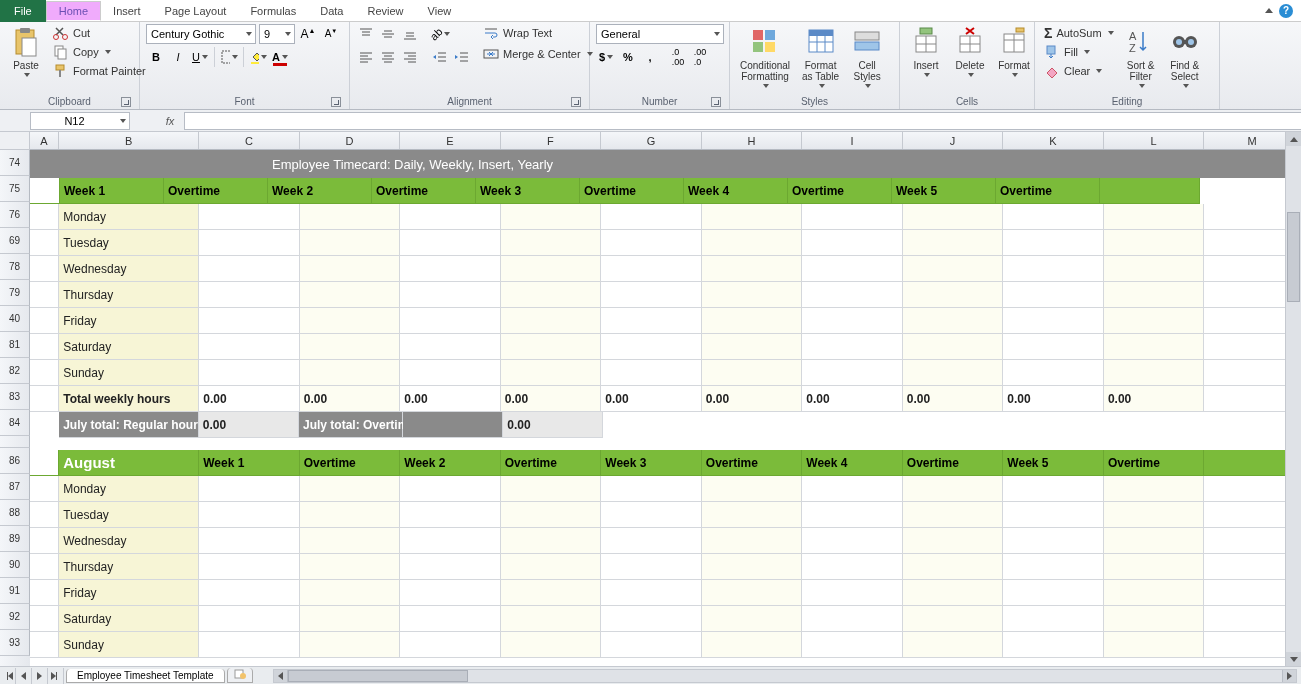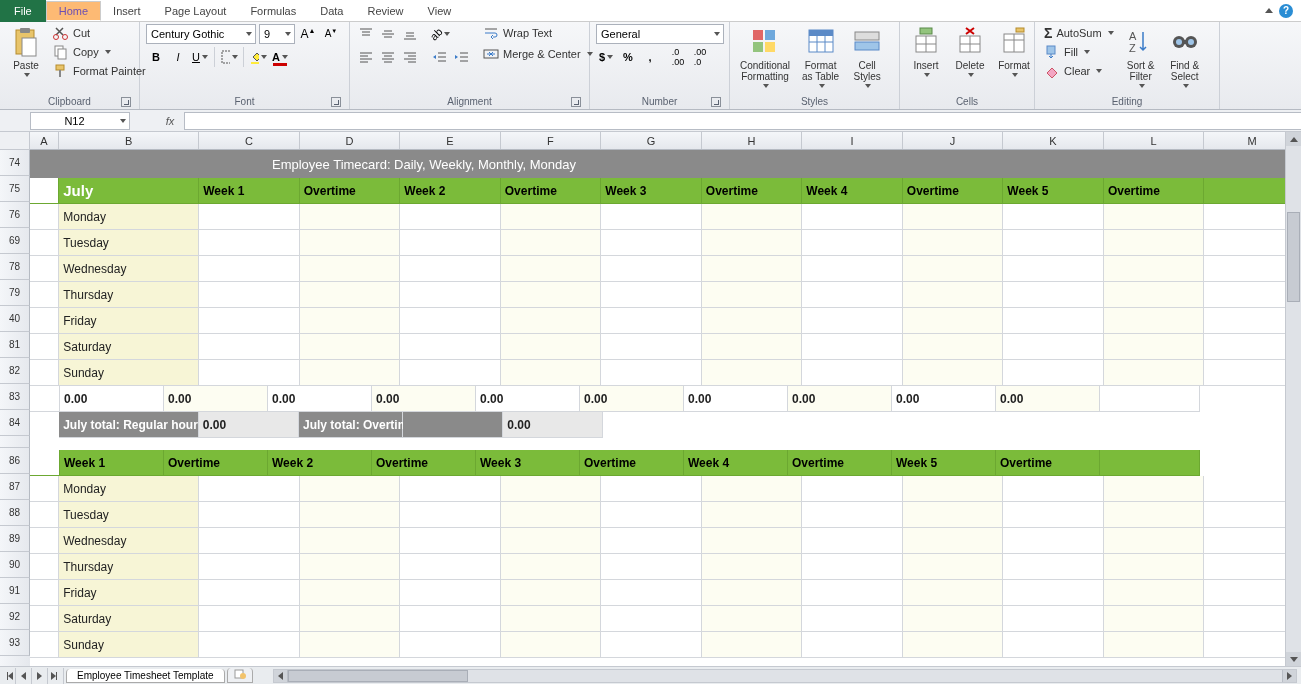--- a/index.html
+++ b/index.html
@@ -2,21 +2,21 @@
 <html><head>
 <meta charset="utf-8">
 <style>
 * { box-sizing: border-box; margin: 0; padding: 0; }
 body { font-family: "Segoe UI", Tahoma, sans-serif; font-size: 11px; background: #fff; overflow: hidden; width: 1301px; height: 684px; position: relative; }
 
 
 .ribbon-tabs { display: flex; align-items: center; height: 22px; background: #fff; border-bottom: 1px solid #ccc; }
 .file-tab { background: #217346; color: #fff; padding: 3px 14px; height: 22px; display: flex; align-items: center; font-size: 11px; }
 .tab { padding: 3px 12px; color: #444; cursor: pointer; font-size: 11px; }
-.tab.active { background: #fdba74; border: 1px solid #ccc; border-bottom: 1px solid #fff; margin-bottom: -1px; color: #6b4fb3; }
+.tab.active { background: #f0abfc; border: 1px solid #ccc; border-bottom: 1px solid #fff; margin-bottom: -1px; color: #6b4fb3; }
 .ribbon-help { margin-left: auto; display: flex; gap: 6px; padding-right: 8px; align-items: center; }
 .help-icon { width: 14px; height: 14px; border-radius: 50%; background: #2a8dd4; color: #fff; display: flex; align-items: center; justify-content: center; font-size: 10px; font-weight: bold; }
 .caret-up { width: 0; height: 0; border-left: 4px solid transparent; border-right: 4px solid transparent; border-bottom: 5px solid #555; }
 
 
 .ribbon { display: flex; height: 88px; background: linear-gradient(#f6f7f9,#e8eaee); border-bottom: 1px solid #b5bac2; }
 .group { border-right: 1px solid #ccd0d7; padding: 2px 6px 0 6px; display: flex; flex-direction: column; justify-content: space-between; position: relative; }
 .group-body { display: flex; gap: 4px; align-items: flex-start; flex: 1; }
 .group-label { text-align: center; color: #5a6270; font-size: 10px; padding: 1px 0 2px; position: relative; }
 .dlg-launcher { position: absolute; right: 2px; bottom: 2px; width: 10px; height: 10px; border: 1px solid #8a9099; display: flex; align-items: center; justify-content: center; }
@@ -513,34 +513,33 @@
       <div class="rh">91</div>
       <div class="rh">92</div>
       <div class="rh">93</div>
     </div>
   <div class="cells" id="cells">
       <div class="crow title-row" style="height: 28px;">
         <div class="cell title-cell" style="width: 30px; border-right: none; border-bottom: none;"></div>
         <div class="cell title-cell" style="width: 104px; border-right: none; border-bottom: none;"></div>
         <div class="cell title-cell" style="width: 104px; border-right: none; border-bottom: none;"></div>
         <div class="cell title-cell" style="width: 104px; border-right: none; border-bottom: none; overflow: visible;">
-          <span class="title-sub">Employee Timecard: Daily, Weekly, Monthly, Monday</span>
+          <span class="title-sub">Employee Timecard: Daily, Weekly, Insert, Yearly</span>
         </div>
         <div class="cell title-cell" style="width: 104px; border-right: none; border-bottom: none;"></div>
         <div class="cell title-cell" style="width: 104px; border-right: none; border-bottom: none;"></div>
         <div class="cell title-cell" style="width: 104px; border-right: none; border-bottom: none;"></div>
         <div class="cell title-cell" style="width: 104px; border-right: none; border-bottom: none;"></div>
         <div class="cell title-cell" style="width: 104px; border-right: none; border-bottom: none;"></div>
         <div class="cell title-cell" style="width: 104px; border-right: none; border-bottom: none;"></div>
         <div class="cell title-cell" style="width: 104px; border-right: none; border-bottom: none;"></div>
         <div class="cell title-cell" style="width: 100px; border-right: none; border-bottom: none;"></div>
       </div>
       <div class="crow hdr-row">
         <div class="cell" style="width: 30px; background: rgb(255, 255, 255);"></div>
-        <div class="cell month" style="width: 145px;">July</div>
         <div class="cell" style="width: 104px;">Week 1</div>
         <div class="cell" style="width: 104px;">Overtime</div>
         <div class="cell" style="width: 104px;">Week 2</div>
         <div class="cell" style="width: 104px;">Overtime</div>
         <div class="cell" style="width: 104px;">Week 3</div>
         <div class="cell" style="width: 104px;">Overtime</div>
         <div class="cell" style="width: 104px;">Week 4</div>
         <div class="cell" style="width: 104px;">Overtime</div>
         <div class="cell" style="width: 104px;">Week 5</div>
         <div class="cell" style="width: 104px;">Overtime</div>
@@ -646,20 +645,21 @@
         <div class="cell" style="width: 104px;"></div>
         <div class="cell altcell" style="width: 104px;"></div>
         <div class="cell" style="width: 104px;"></div>
         <div class="cell altcell" style="width: 104px;"></div>
         <div class="cell" style="width: 104px;"></div>
         <div class="cell altcell" style="width: 104px;"></div>
         <div class="cell" style="width: 100px;"></div>
       </div>
       <div class="crow total-row">
         <div class="cell" style="width: 30px; background: rgb(255, 255, 255);"></div>
+        <div class="cell daycell" style="width: 145px;">Total weekly hours</div>
         <div class="cell" style="width: 104px;">0.00</div>
         <div class="cell altcell" style="width: 104px;">0.00</div>
         <div class="cell" style="width: 104px;">0.00</div>
         <div class="cell altcell" style="width: 104px;">0.00</div>
         <div class="cell" style="width: 104px;">0.00</div>
         <div class="cell altcell" style="width: 104px;">0.00</div>
         <div class="cell" style="width: 104px;">0.00</div>
         <div class="cell altcell" style="width: 104px;">0.00</div>
         <div class="cell" style="width: 104px;">0.00</div>
         <div class="cell altcell" style="width: 104px;">0.00</div>
@@ -690,20 +690,21 @@
         <div class="cell" style="width: 104px; border: none;"></div>
         <div class="cell" style="width: 104px; border: none;"></div>
         <div class="cell" style="width: 104px; border: none;"></div>
         <div class="cell" style="width: 104px; border: none;"></div>
         <div class="cell" style="width: 104px; border: none;"></div>
         <div class="cell" style="width: 104px; border: none;"></div>
         <div class="cell" style="width: 100px; border: none;"></div>
       </div>
       <div class="crow hdr-row">
         <div class="cell" style="width: 30px; background: rgb(255, 255, 255);"></div>
+        <div class="cell month" style="width: 145px;">August</div>
         <div class="cell" style="width: 104px;">Week 1</div>
         <div class="cell" style="width: 104px;">Overtime</div>
         <div class="cell" style="width: 104px;">Week 2</div>
         <div class="cell" style="width: 104px;">Overtime</div>
         <div class="cell" style="width: 104px;">Week 3</div>
         <div class="cell" style="width: 104px;">Overtime</div>
         <div class="cell" style="width: 104px;">Week 4</div>
         <div class="cell" style="width: 104px;">Overtime</div>
         <div class="cell" style="width: 104px;">Week 5</div>
         <div class="cell" style="width: 104px;">Overtime</div>

